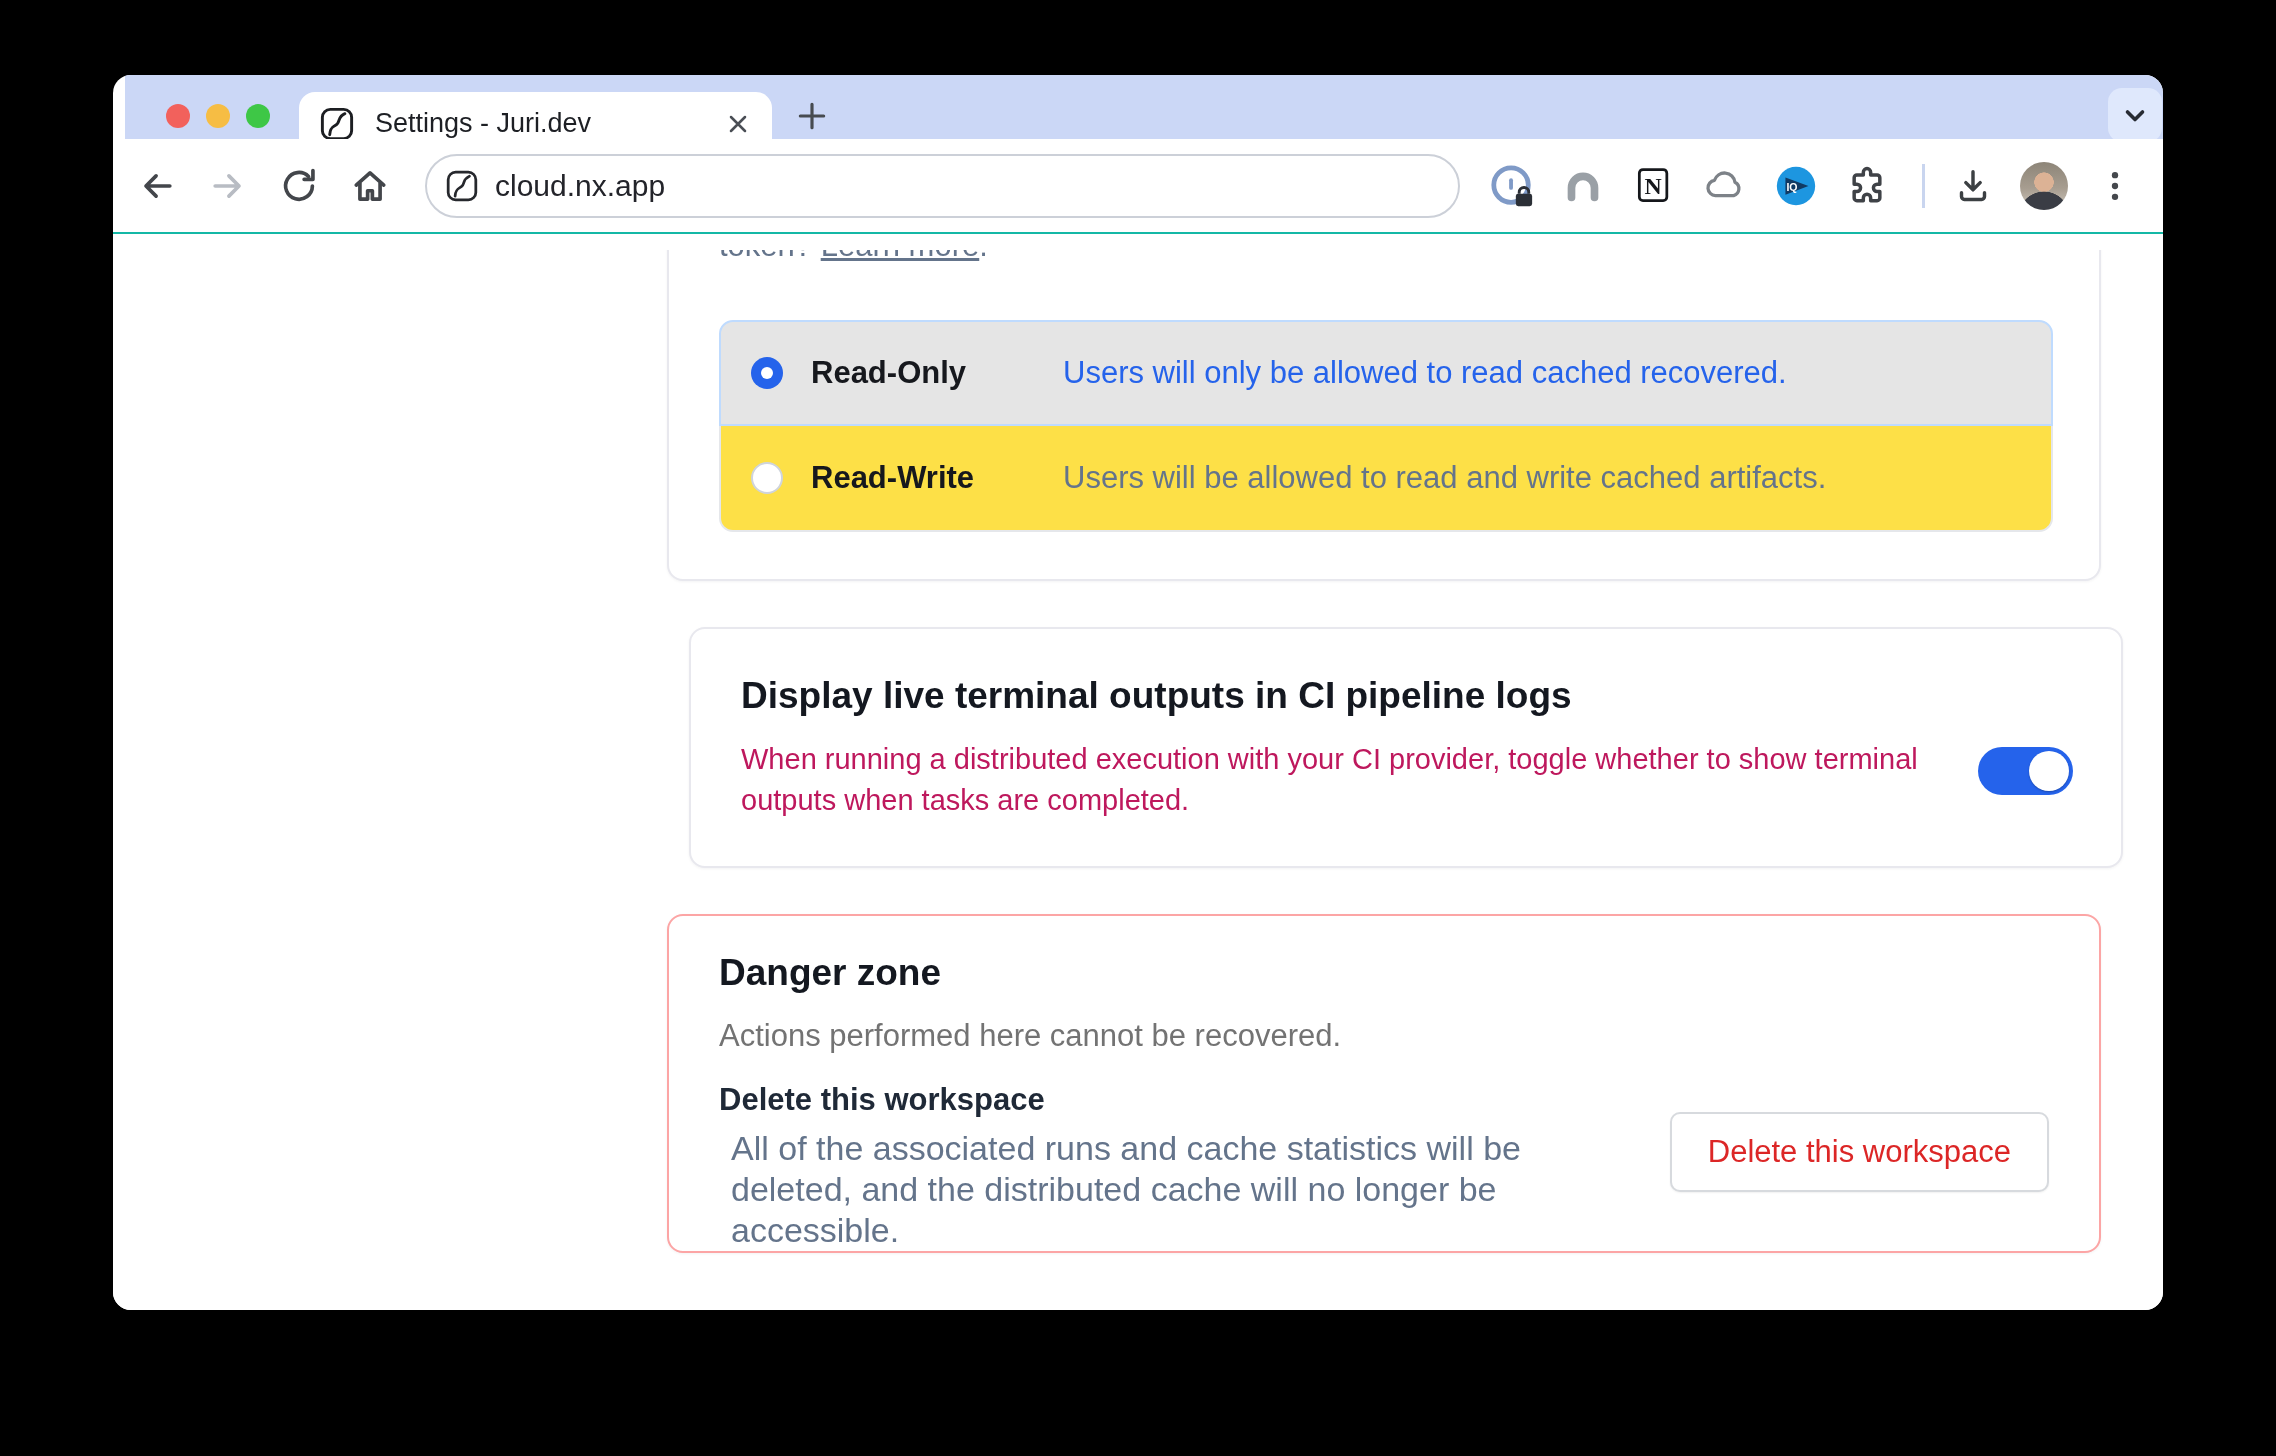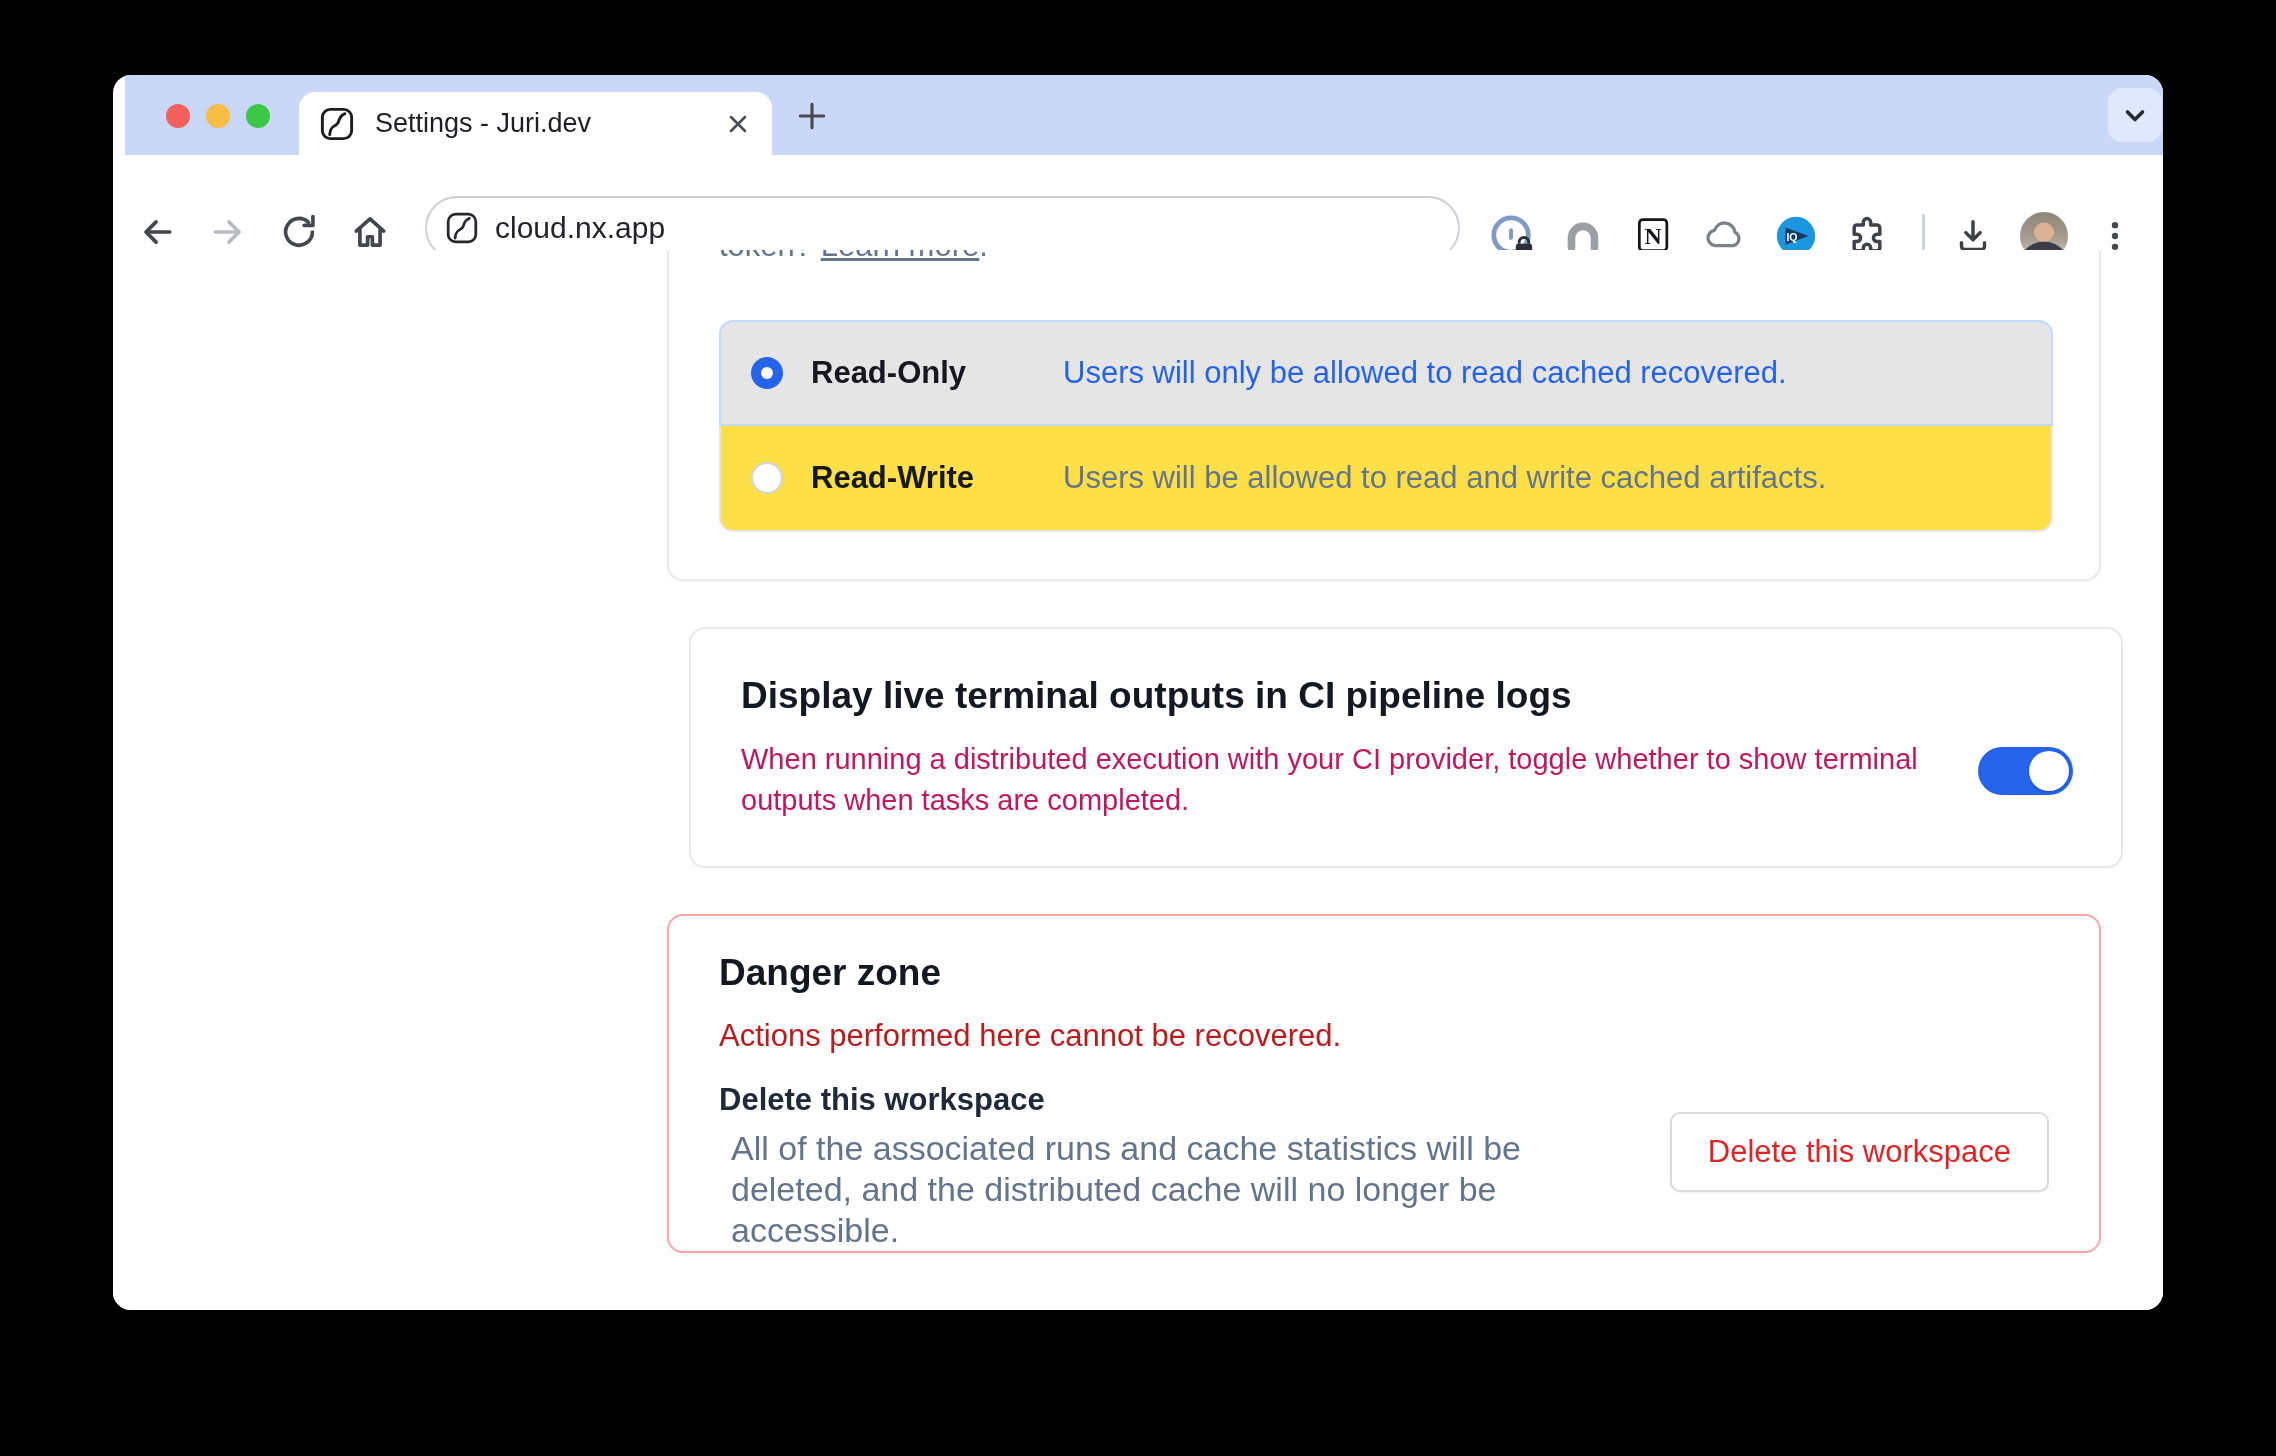--- a/index.html
+++ b/index.html
@@ -20,22 +20,22 @@
   .light-green{background:#3ec746;}
   .tab{position:absolute;left:174px;top:17px;width:473px;height:63px;background:#fff;
     border-radius:16px 16px 0 0;display:flex;align-items:center;padding:0 20px;box-sizing:border-box;}
   .tab-title{margin-left:20px;font-size:27px;color:#1d1f24;flex:1;white-space:nowrap;overflow:hidden;}
   .icon-btn{display:flex;align-items:center;justify-content:center;}
   .newtab{position:absolute;left:664px;top:18px;width:46px;height:46px;}
   .chevron-btn{position:absolute;left:1983px;top:13px;width:54px;height:54px;border-radius:14px;
     background:#dfe8fc;display:flex;align-items:center;justify-content:center;}
 
   
-  .toolbar{position:absolute;left:0;top:92px;width:100%;height:95px;background:#fff;
-    border-bottom:2px solid #14b8a6;box-sizing:border-box;display:flex;align-items:flex-end;padding-left:16px;}
+  .toolbar{position:absolute;left:0;top:64px;width:100%;height:95px;background:#fff;
+    border-bottom:2px solid #14b8a6;box-sizing:border-box;display:flex;align-items:center;padding-left:16px;}
   .nav-icon{width:56px;height:56px;margin-right:15px;display:flex;align-items:center;justify-content:center;flex:none;}
   .urlbar{width:1035px;height:64px;margin-left:12px;border:2px solid #ccd0d8;border-radius:32px;
     background:#fff;display:flex;align-items:center;padding:0 18px;box-sizing:border-box;flex:none;}
   .url-text{margin-left:16px;font-size:30px;color:#23242a;}
   .ext-area{display:flex;align-items:center;margin-left:28px;flex:none;}
   .ext-icon{width:48px;height:48px;margin-right:23px;display:flex;align-items:center;justify-content:center;flex:none;}
   .sep{width:3px;height:44px;background:#c9d5ef;margin:0 24px 0 8px;flex:none;}
   .avatar{width:48px;height:48px;border-radius:50%;margin-right:23px;flex:none;
     background:
       radial-gradient(circle at 50% 115%, #3a3d45 0 42%, rgba(0,0,0,0) 43%),
@@ -66,21 +66,21 @@
   .desc-blue{color:#2563eb;}
   .desc-gray{color:#64748b;}
 
   .c2-title{position:absolute;left:50px;top:46px;font-size:37px;font-weight:600;color:#141820;}
   .c2-desc{position:absolute;left:50px;top:110px;width:1210px;font-size:29px;line-height:41px;color:#be185d;}
   .toggle{position:absolute;right:48px;top:118px;width:95px;height:48px;border-radius:24px;background:#2563eb;}
   .toggle .knob{position:absolute;right:4px;top:4px;width:40px;height:40px;border-radius:50%;background:#fff;
     box-shadow:0 1px 2px rgba(0,0,0,.25);}
 
   .c3-title{position:absolute;left:50px;top:36px;font-size:37px;font-weight:600;color:#141820;}
-  .c3-sub{position:absolute;left:50px;top:102px;font-size:31px;color:#b91c1c;}
+  .c3-sub{position:absolute;left:50px;top:102px;font-size:31px;color:#737373;}
   .c3-item-title{position:absolute;left:50px;top:166px;font-size:31px;font-weight:600;color:#1f2937;}
   .c3-item-desc{position:absolute;left:62px;top:212px;width:880px;font-size:34px;line-height:41px;color:#64748b;}
   .delete-btn{position:absolute;right:50px;top:196px;height:80px;padding:0 36px;border:2px solid #d7dade;
     border-radius:10px;background:#fff;color:#dc2626;font-size:31px;font-weight:500;
     display:flex;align-items:center;box-shadow:0 1px 2px rgba(0,0,0,.06);box-sizing:border-box;}
 </style>
 </head>
 <body>
 
 <div class="window">

